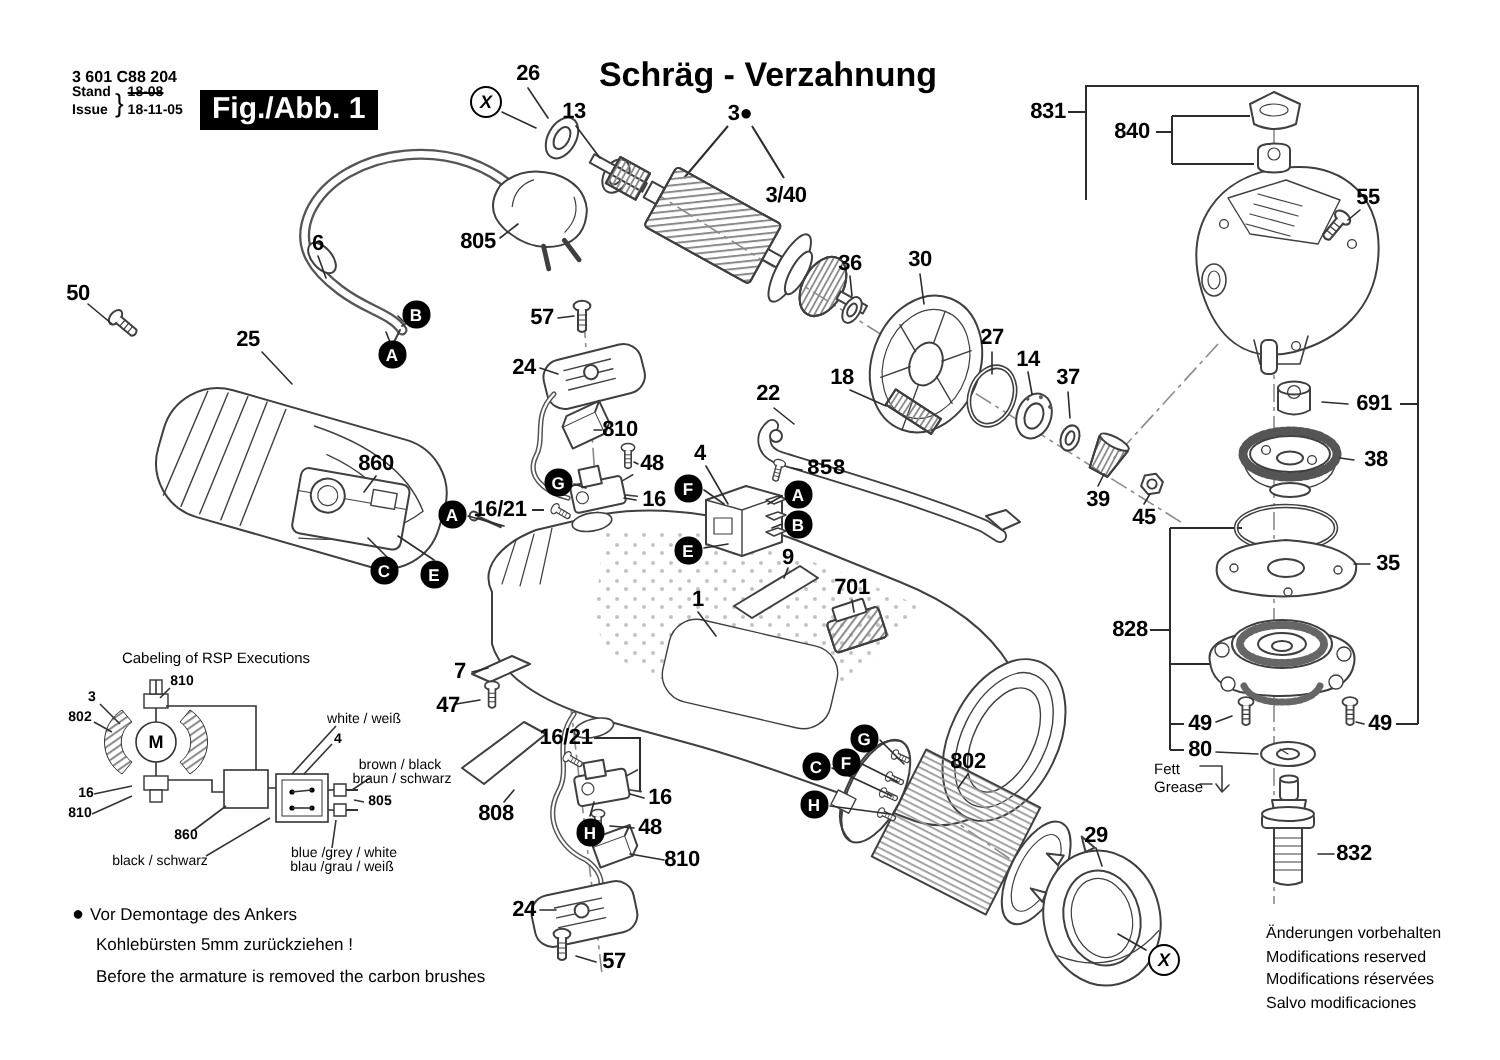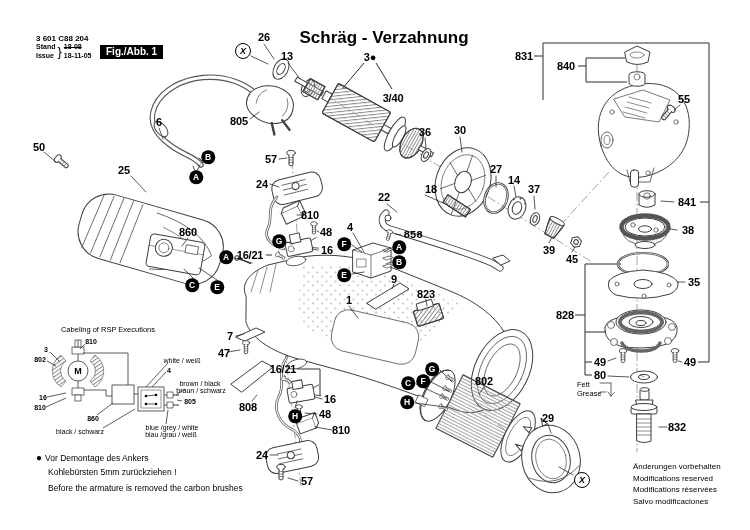--- a/index.html
+++ b/index.html
@@ -11,21 +11,21 @@
   .xmark{position:absolute;transform:translate(-50%,-50%);width:16px;height:16px;border-radius:50%;border:1.2px solid #000;background:#fff;font-size:9px;font-weight:bold;font-style:italic;display:flex;align-items:center;justify-content:center;line-height:1}
   .wlab{position:absolute;transform:translate(-50%,-50%);white-space:nowrap}
   .wnum{font-size:7px;font-weight:bold}
   .wtxt{font-size:7px}
   .wiring-title{position:absolute;left:108px;top:329px;transform:translate(-50%,-50%);font-size:7.5px;white-space:nowrap}
   .m-label{position:absolute;left:78px;top:371px;transform:translate(-50%,-50%);font-size:9px;font-weight:bold}
   .hdr-pn{position:absolute;left:36px;top:34px;font-size:8px;font-weight:bold;white-space:nowrap}
   .rev{position:absolute;left:36px;top:43px;display:flex;align-items:center;gap:1px;font-size:7px;font-weight:bold;line-height:1.25}
   .rev .brace{font-size:13px;font-weight:normal;margin:0 1px}
   .strike{text-decoration:line-through}
-  .figbox{position:absolute;left:100px;top:45px;background:#000;color:#fff;font-size:10px;font-weight:bold;padding:1px 6px 2px;white-space:nowrap}
+  .figbox{position:absolute;left:100px;top:45px;background:#000;color:#fff;font-size:15px;font-weight:bold;padding:1px 6px 2px;white-space:nowrap}
   .title{position:absolute;left:384px;top:38px;transform:translate(-50%,-50%);font-size:17px;font-weight:bold;white-space:nowrap}
   .warn{position:absolute;left:36px;top:450px;font-size:8.5px;line-height:1.55;white-space:nowrap}
   .warn .bullet{font-size:10px;margin-right:3px}
   .warn .ind{margin-left:12px}
   .warn .gap{margin-top:3px}
   .grease{position:absolute;left:577px;top:380px;font-size:7.5px;line-height:1.25}
   .footer{position:absolute;left:633px;top:461px;font-size:8px;line-height:1.45;white-space:nowrap}
 </style>
 </head>
 <body>
@@ -412,42 +412,42 @@
     <div class="label" style="position: absolute; left: 271px; top: 159px;">57</div>
     <div class="label" style="position: absolute; left: 262px; top: 184px;">24</div>
     <div class="label" style="position: absolute; left: 310px; top: 215px;">810</div>
     <div class="label" style="position: absolute; left: 326px; top: 232px;">48</div>
     <div class="label" style="position: absolute; left: 250px; top: 255px;">16/21</div>
     <div class="label" style="position: absolute; left: 327px; top: 250px;">16</div>
     <div class="label" style="position: absolute; left: 188px; top: 232px;">860</div>
     <div class="label" style="position: absolute; left: 425px; top: 132px;">36</div>
     <div class="label" style="position: absolute; left: 460px; top: 130px;">30</div>
     <div class="label" style="position: absolute; left: 384px; top: 197px;">22</div>
-    <div class="label" style="position: absolute; left: 421px; top: 189px; margin-left: 10px;">18</div>
+    <div class="label" style="position: absolute; left: 421px; top: 189px;">18</div>
     <div class="label" style="position: absolute; left: 413px; top: 235px; font-family: Liberation Mono, monospace;">858</div>
     <div class="label" style="position: absolute; left: 350px; top: 227px;">4</div>
     <div class="label" style="position: absolute; left: 496px; top: 169px;">27</div>
     <div class="label" style="position: absolute; left: 514px; top: 180px;">14</div>
     <div class="label" style="position: absolute; left: 534px; top: 189px;">37</div>
     <div class="label" style="position: absolute; left: 549px; top: 250px;">39</div>
     <div class="label" style="position: absolute; left: 572px; top: 259px;">45</div>
     <div class="label" style="position: absolute; left: 524px; top: 56px;">831</div>
     <div class="label" style="position: absolute; left: 566px; top: 66px;">840</div>
     <div class="label" style="position: absolute; left: 684px; top: 99px; text-align: center;">55</div>
-    <div class="label" style="position: absolute; left: 687px; top: 202px;">841</div>
+    <div class="label" style="position: absolute; left: 687px; top: 202px;">691</div>
     <div class="label" style="position: absolute; left: 688px; top: 230px;">38</div>
     <div class="label" style="position: absolute; left: 694px; top: 282px;">35</div>
     <div class="label" style="position: absolute; left: 565px; top: 315px;">828</div>
     <div class="label" style="position: absolute; left: 600px; top: 362px;">49</div>
     <div class="label" style="position: absolute; left: 690px; top: 362px;">49</div>
     <div class="label" style="position: absolute; left: 600px; top: 375px;">80</div>
     <div class="label" style="position: absolute; left: 677px; top: 427px;">832</div>
     <div class="label" style="position: absolute; left: 548px; top: 418px;">29</div>
     <div class="label" style="position: absolute; left: 484px; top: 381px;">802</div>
-    <div class="label" style="position: absolute; left: 426px; top: 294px;">823</div>
+    <div class="label" style="position: absolute; left: 426px; top: 294px;">701</div>
     <div class="label" style="position: absolute; left: 394px; top: 279px;">9</div>
     <div class="label" style="position: absolute; left: 349px; top: 300px;">1</div>
     <div class="label" style="position: absolute; left: 230px; top: 336px;">7</div>
     <div class="label" style="position: absolute; left: 224px; top: 353px;">47</div>
     <div class="label" style="position: absolute; left: 283px; top: 369px;">16/21</div>
     <div class="label" style="position: absolute; left: 330px; top: 399px;">16</div>
     <div class="label" style="position: absolute; left: 325px; top: 414px;">48</div>
     <div class="label" style="position: absolute; left: 341px; top: 430px;">810</div>
     <div class="label" style="position: absolute; left: 262px; top: 455px;">24</div>
     <div class="label" style="position: absolute; left: 307px; top: 481px;">57</div>

